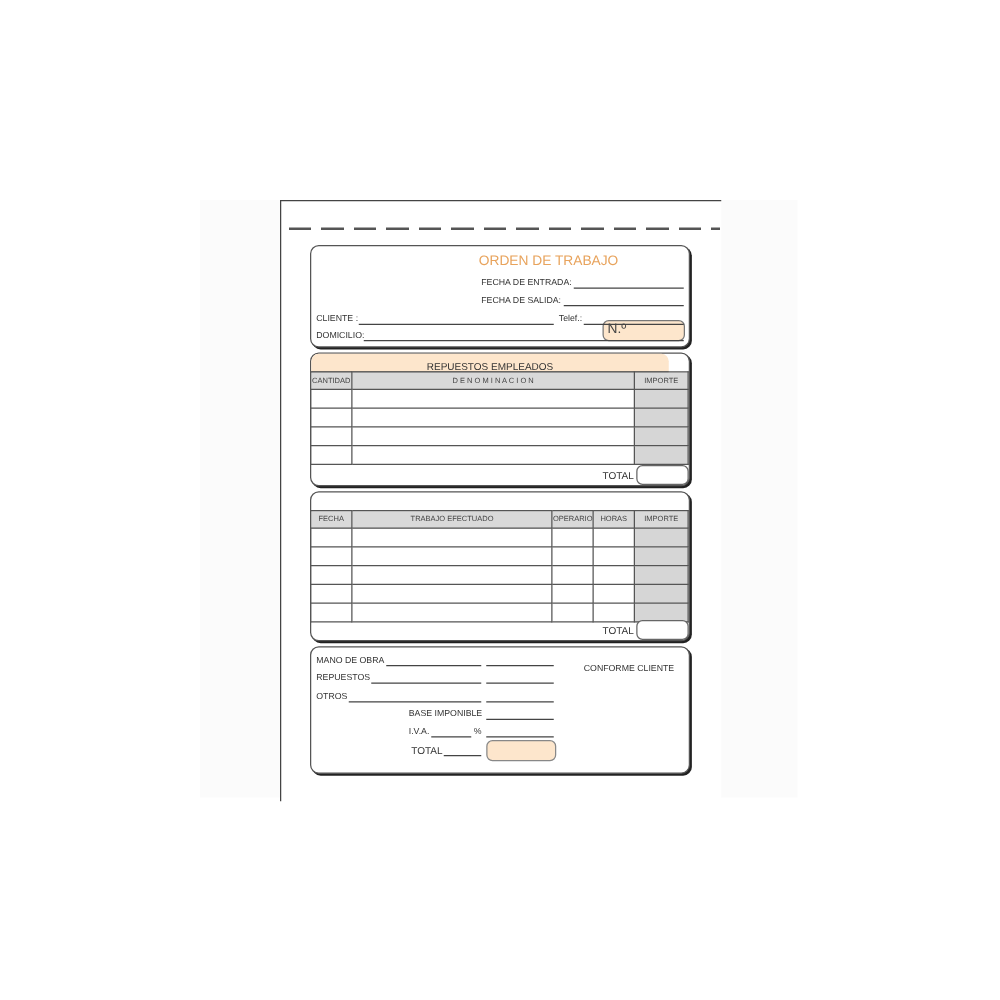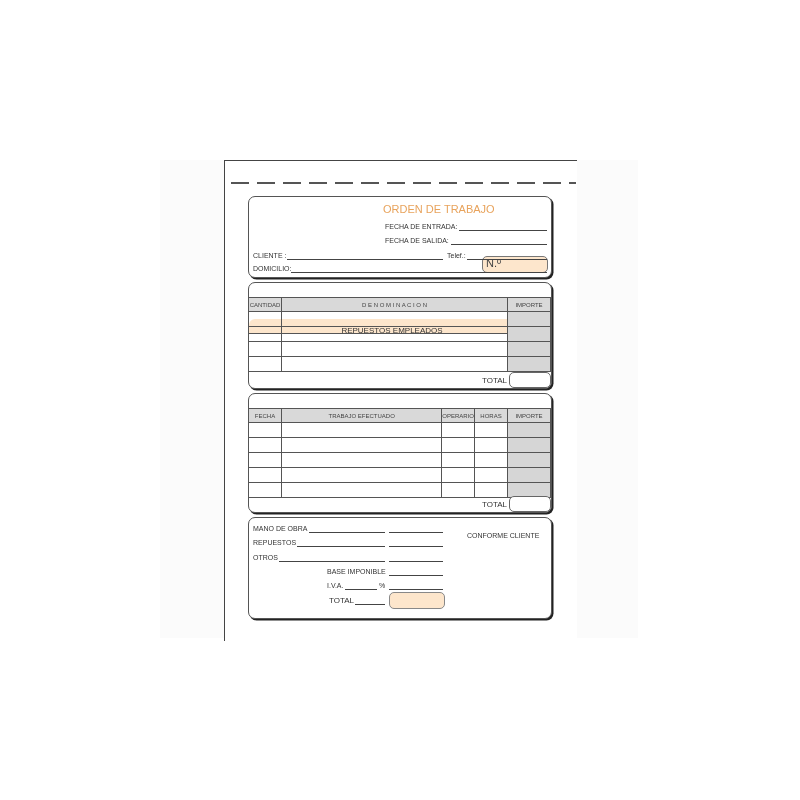--- a/index.html
+++ b/index.html
@@ -11,21 +11,21 @@
   .perf { position:absolute; left:231px; top:182px; width:345px; height:0; border-top:1.5px dashed #555; }
   .perf { border-top:none; background:repeating-linear-gradient(90deg,#555 0 18px,transparent 18px 26px); height:1.5px; }
   .box { position:absolute; border:1.4px solid #555; border-radius:7px; background:#fff;
          box-shadow:1.5px 1.5px 0 #222; }
   .lbl { position:absolute; font-size:7px; color:#333; white-space:nowrap; }
   .line { position:absolute; border-bottom:1px solid #444; height:0; }
   .title-orange { position:absolute; color:#e8a35c; font-size:11px; white-space:nowrap; }
   .no-box { position:absolute; border:1.2px solid #777; border-radius:5px; background:#fde6cc; }
   .no-box span { position:absolute; left:3px; top:0; font-size:11px; color:#444; }
   .sec-head { position:absolute; left:0; right:16px; top:0; height:14px; background:#fde6cc;
-              border-bottom:1px solid #555; border-radius:6px 6px 0 0; text-align:center;margin-top:36px; }
+              border-bottom:1px solid #555; border-radius:6px 6px 0 0; text-align:center; }
   .sec-head span { font-size:8px; color:#333; line-height:14px; }
   table.grid { position:absolute; border-collapse:collapse; }
   table.grid td, table.grid th { border:1px solid #555; padding:0; font-weight:normal; }
   table.grid th { background:#d9d9d9; font-size:6px; height:13px; color:#444; }
   table.grid td { height:14px; }
   table.grid td.gray { background:#d6d6d6; }
   .total-lbl { position:absolute; font-size:8px; color:#333; }
   .total-box { position:absolute; border:1px solid #666; border-radius:5px; background:#fff; }
   .total-box.peach { background:#fde6cc; border-color:#888; }
 </style>

